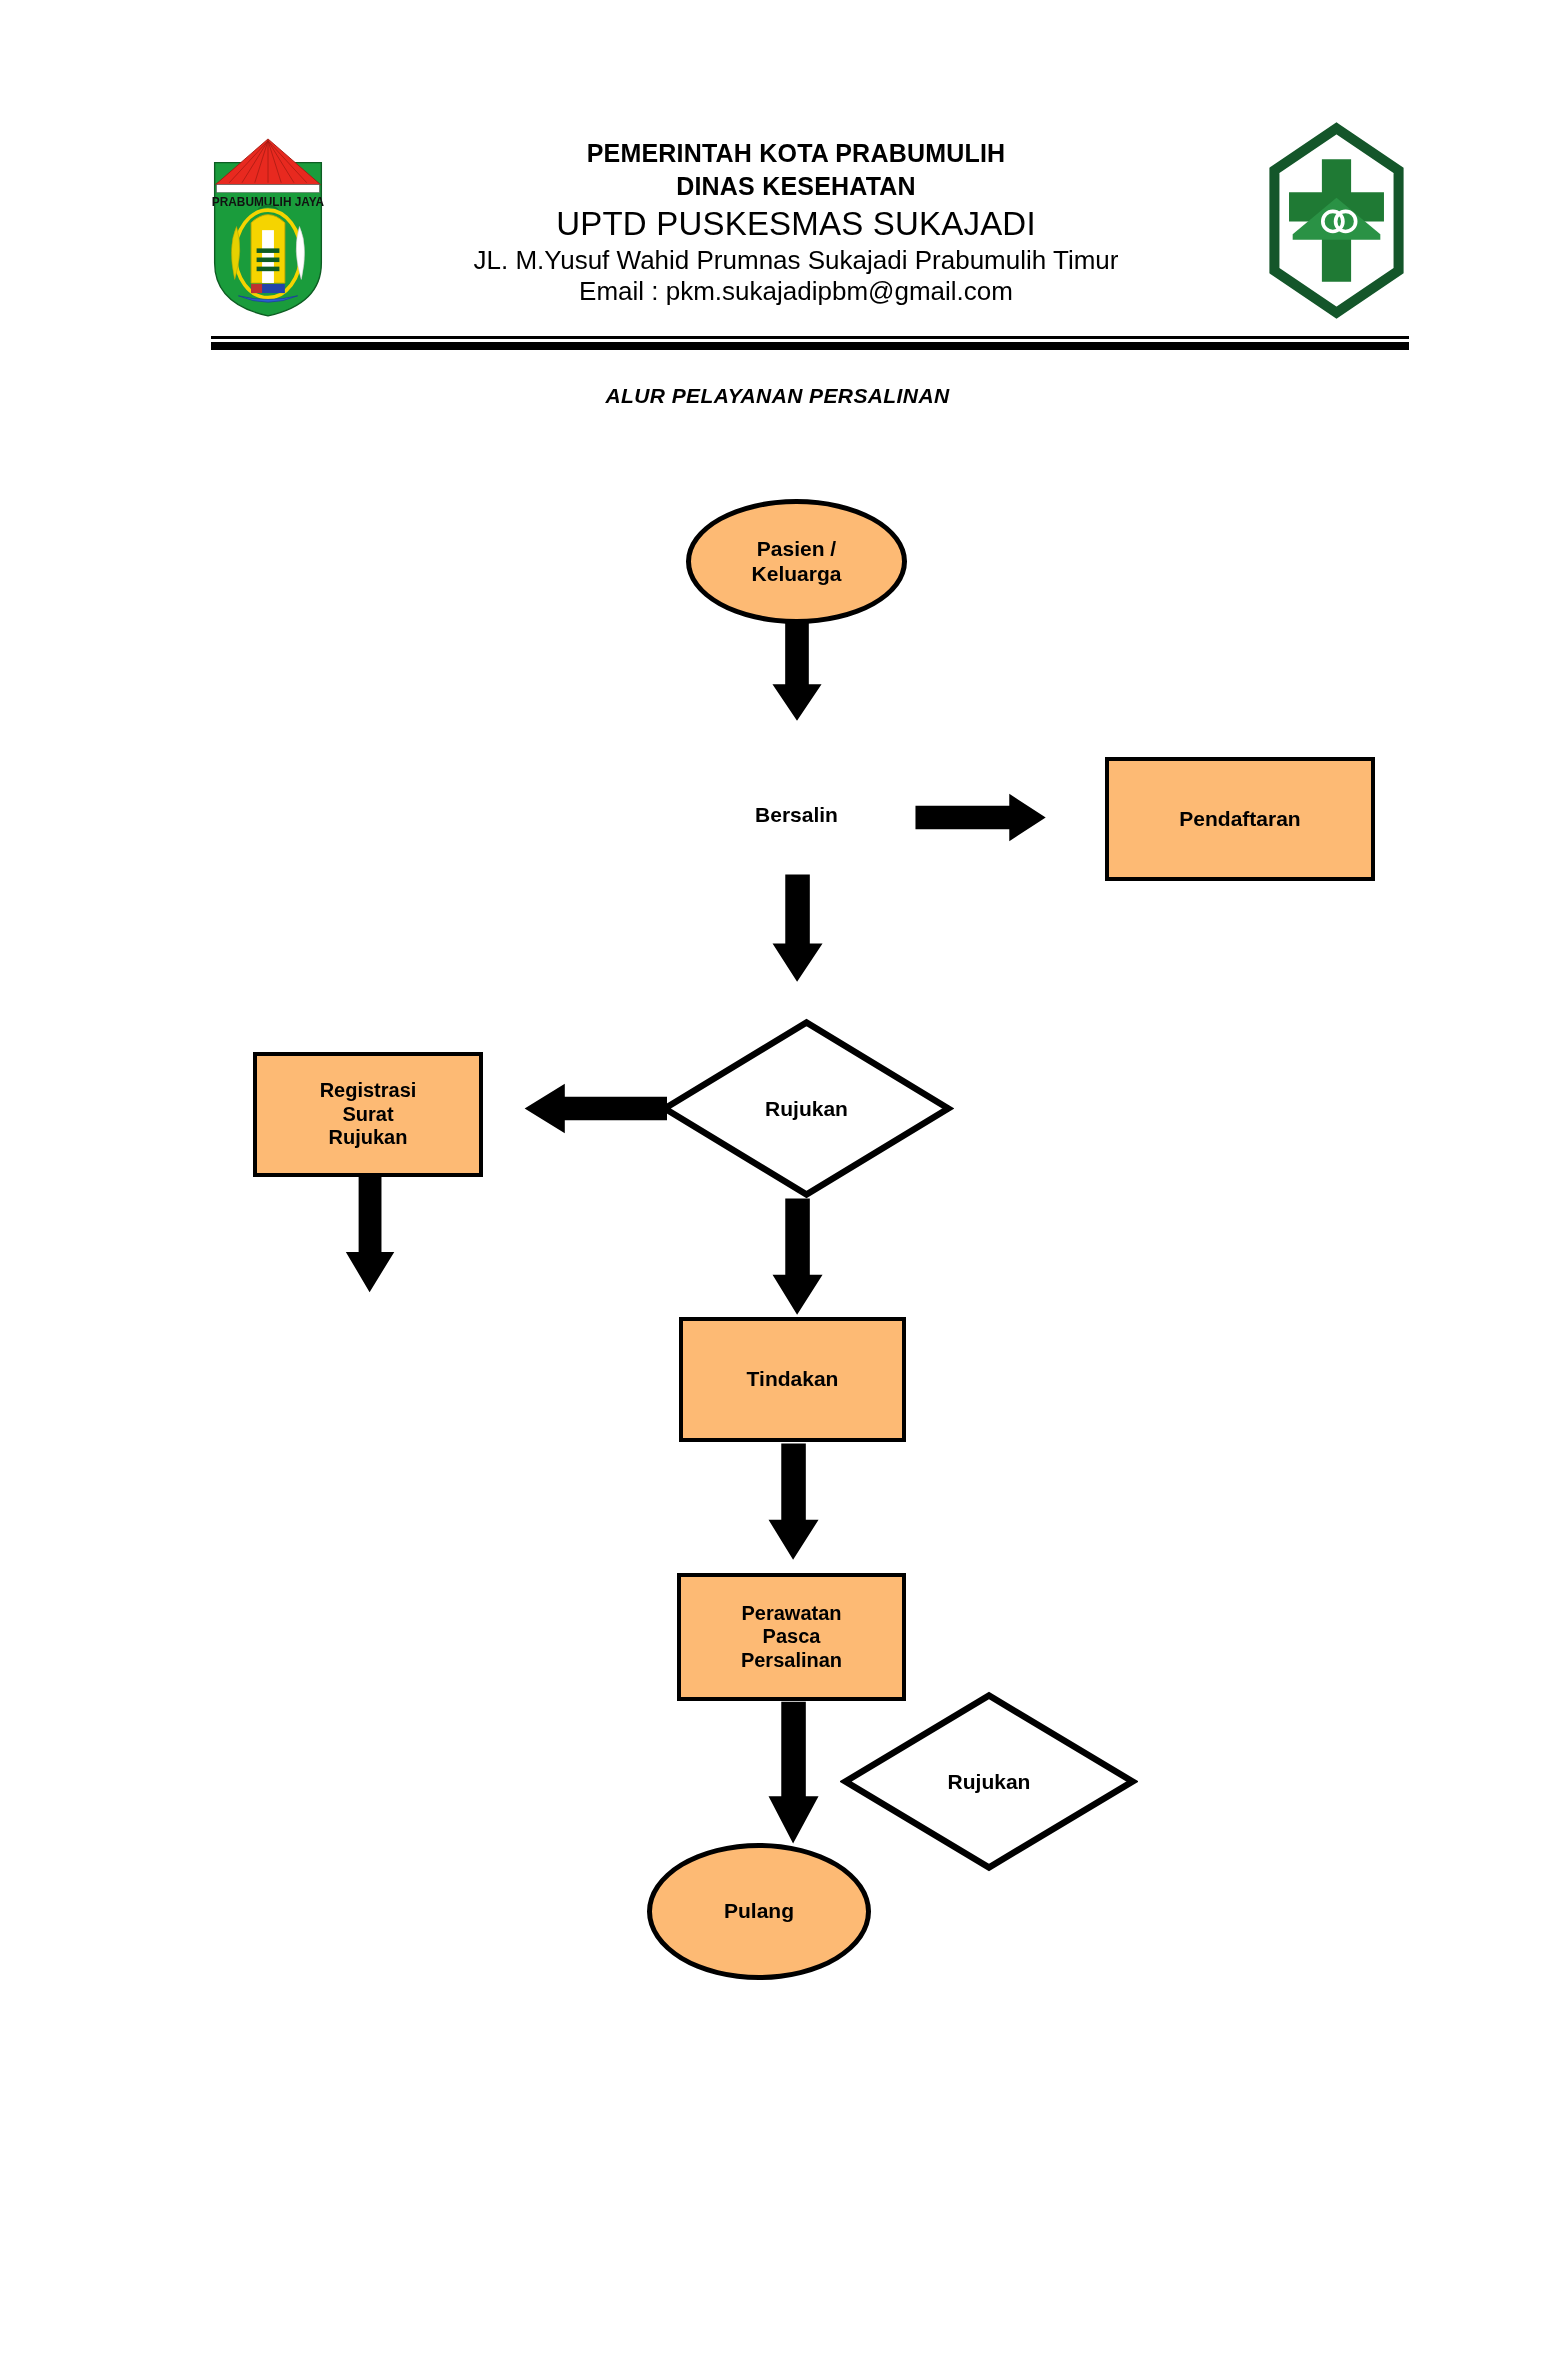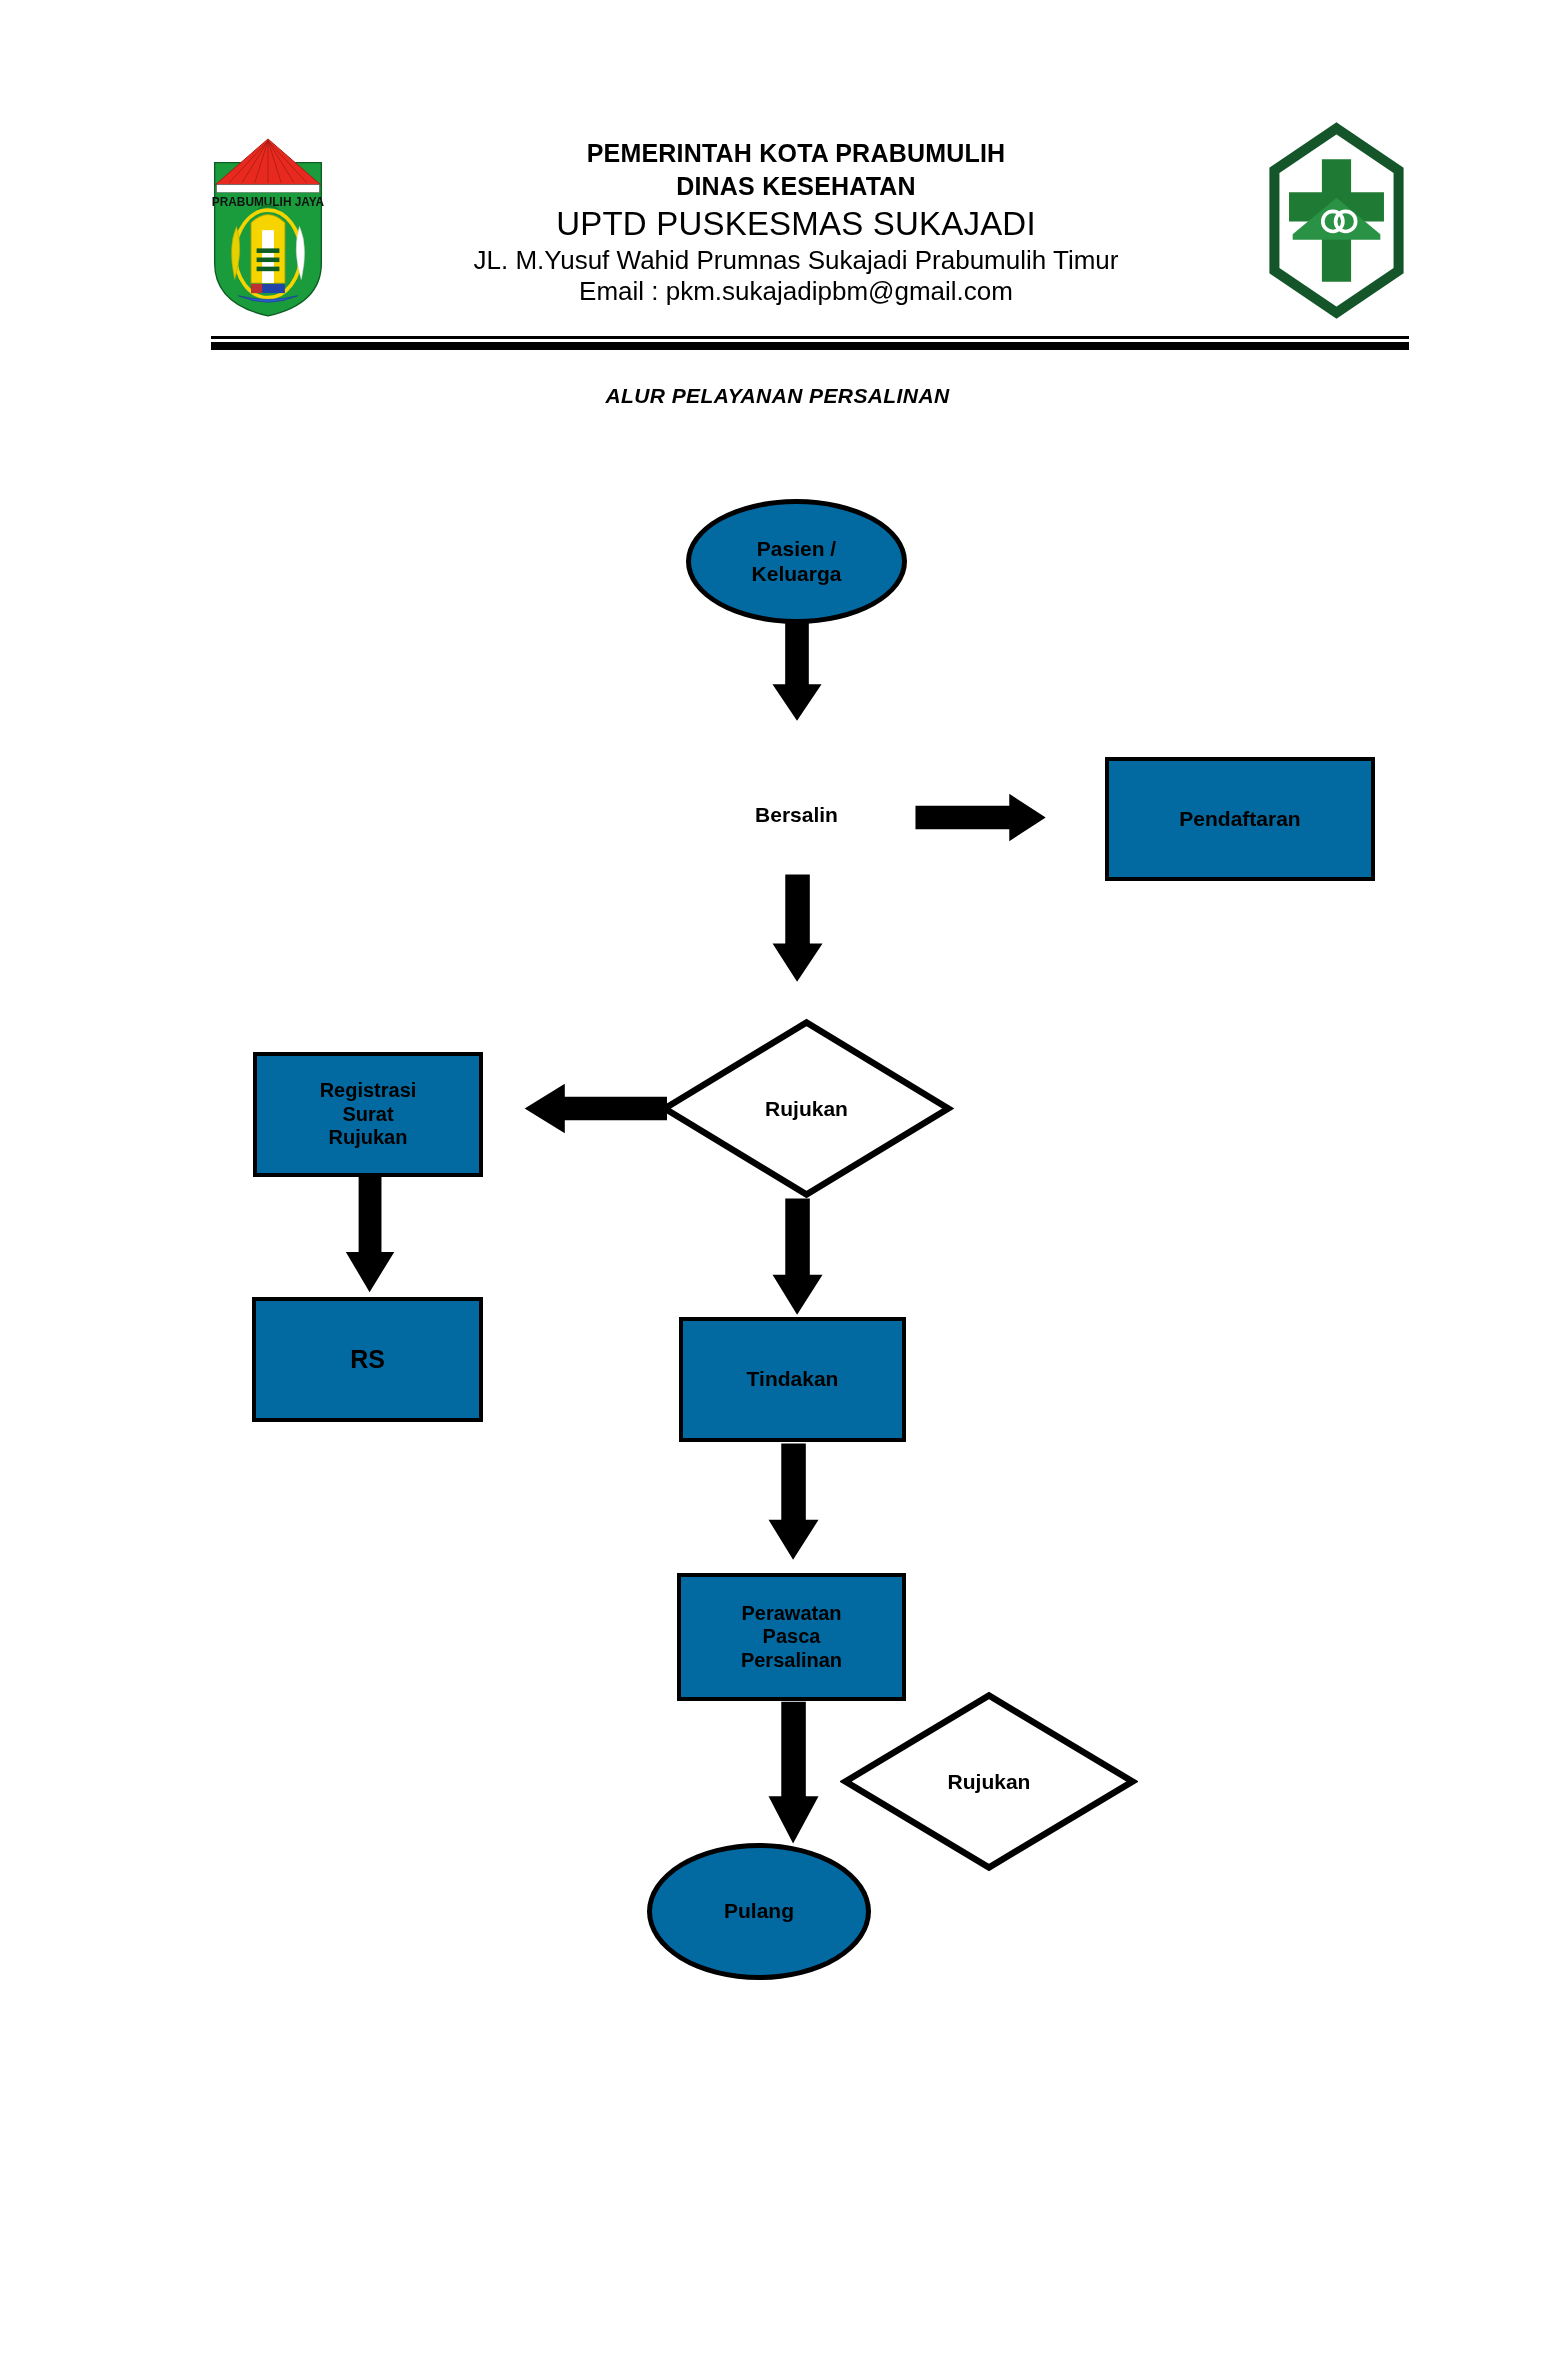--- a/index.html
+++ b/index.html
@@ -110,21 +110,21 @@
   }
   .node {
     position: absolute;
     box-sizing: border-box;
     display: flex;
     align-items: center;
     justify-content: center;
     text-align: center;
     font-weight: bold;
     color: #000;
-    background: #0369a1;
+    background: #fdba74;
   }
   .node-rect {
     border: 4.6px solid #000000;
   }
   .node-ellipse {
     border: 5.5px solid #000000;
     border-radius: 50%;
   }
   .node-label {
     line-height: 1.18;
@@ -283,23 +283,20 @@
 Surat
 Rujukan</span>
     </div>
 
     <div class="arrow" style="left:342px; top:1177px; width:57px; height:117px;">
       <svg viewBox="0 0 62 128" width="57" height="117" aria-hidden="true">
         <polygon points="18,0 43,0 43,82 57,82 30,126 4,82 18,82" fill="#000000"></polygon>
       </svg>
     </div>
 
-    <div class="node node-rect" style="left:252px; top:1297px; width:231px; height:125px;">
-      <span class="node-label" style="font-size:25px;">RS</span>
-    </div>
 
     <div class="arrow" style="left:768px; top:1198px; width:60px; height:119px;">
       <svg viewBox="0 0 66 130" width="60" height="119" aria-hidden="true">
         <polygon points="19,0 46,0 46,84 60,84 32,128 5,84 19,84" fill="#000000"></polygon>
       </svg>
     </div>
 
     <div class="node node-rect" style="left:679px; top:1317px; width:227px; height:125px;">
       <span class="node-label" style="font-size:21px;">Tindakan</span>
     </div>

